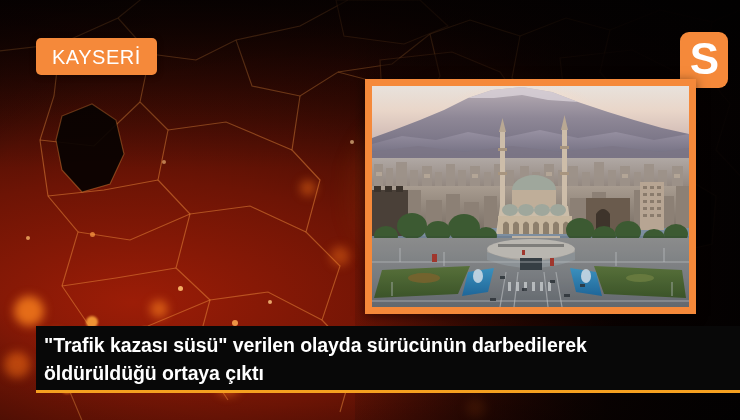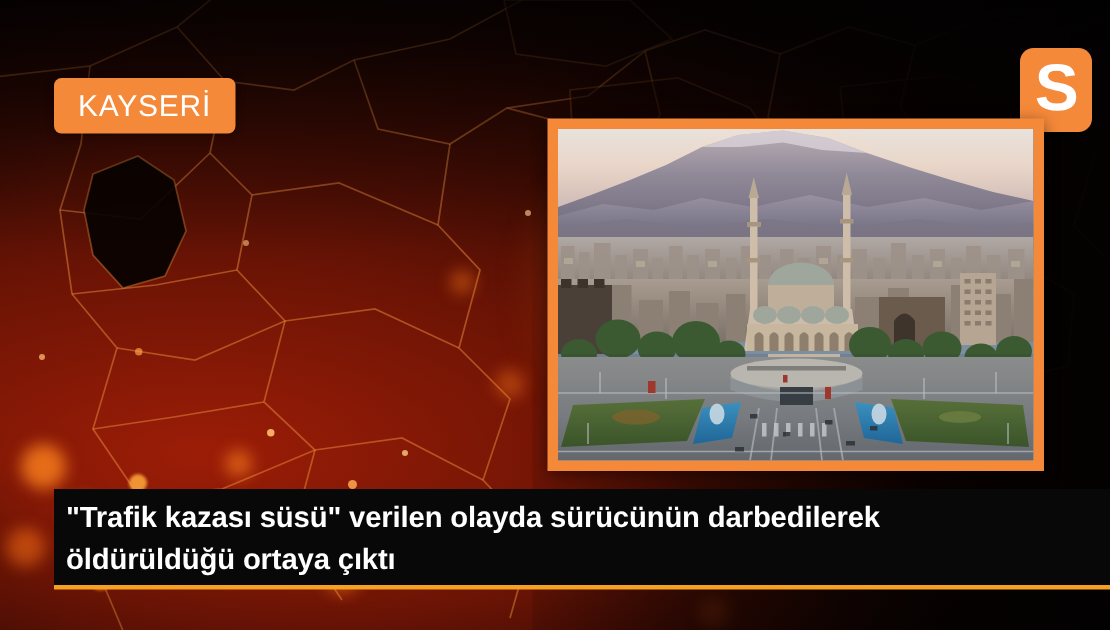--- a/index.html
+++ b/index.html
@@ -47,21 +47,21 @@
   .map .blob{ fill:rgba(6,2,1,.92); stroke:rgba(236,140,60,.42); }
   .map .blob2{ fill:rgba(20,4,2,.55); stroke:rgba(236,140,60,.30); }
 
   
   .spark{ position:absolute; border-radius:50%; filter:blur(1px); }
   .spark.soft{ filter:blur(5px); }
   .spark.tiny{ filter:blur(.4px); }
 
   
   .city-badge{
-    position:absolute; left:36px; top:52px;
+    position:absolute; left:36px; top:38px;
     height:37px; padding:0 16px;
     display:flex; align-items:center;
     background:#f5893a;
     border-radius:5px;
     box-shadow:0 1px 6px rgba(0,0,0,.35);
   }
   .city-badge span{
     color:#fff; font-size:20px; letter-spacing:.5px; line-height:1;
     font-weight:400;
   }

